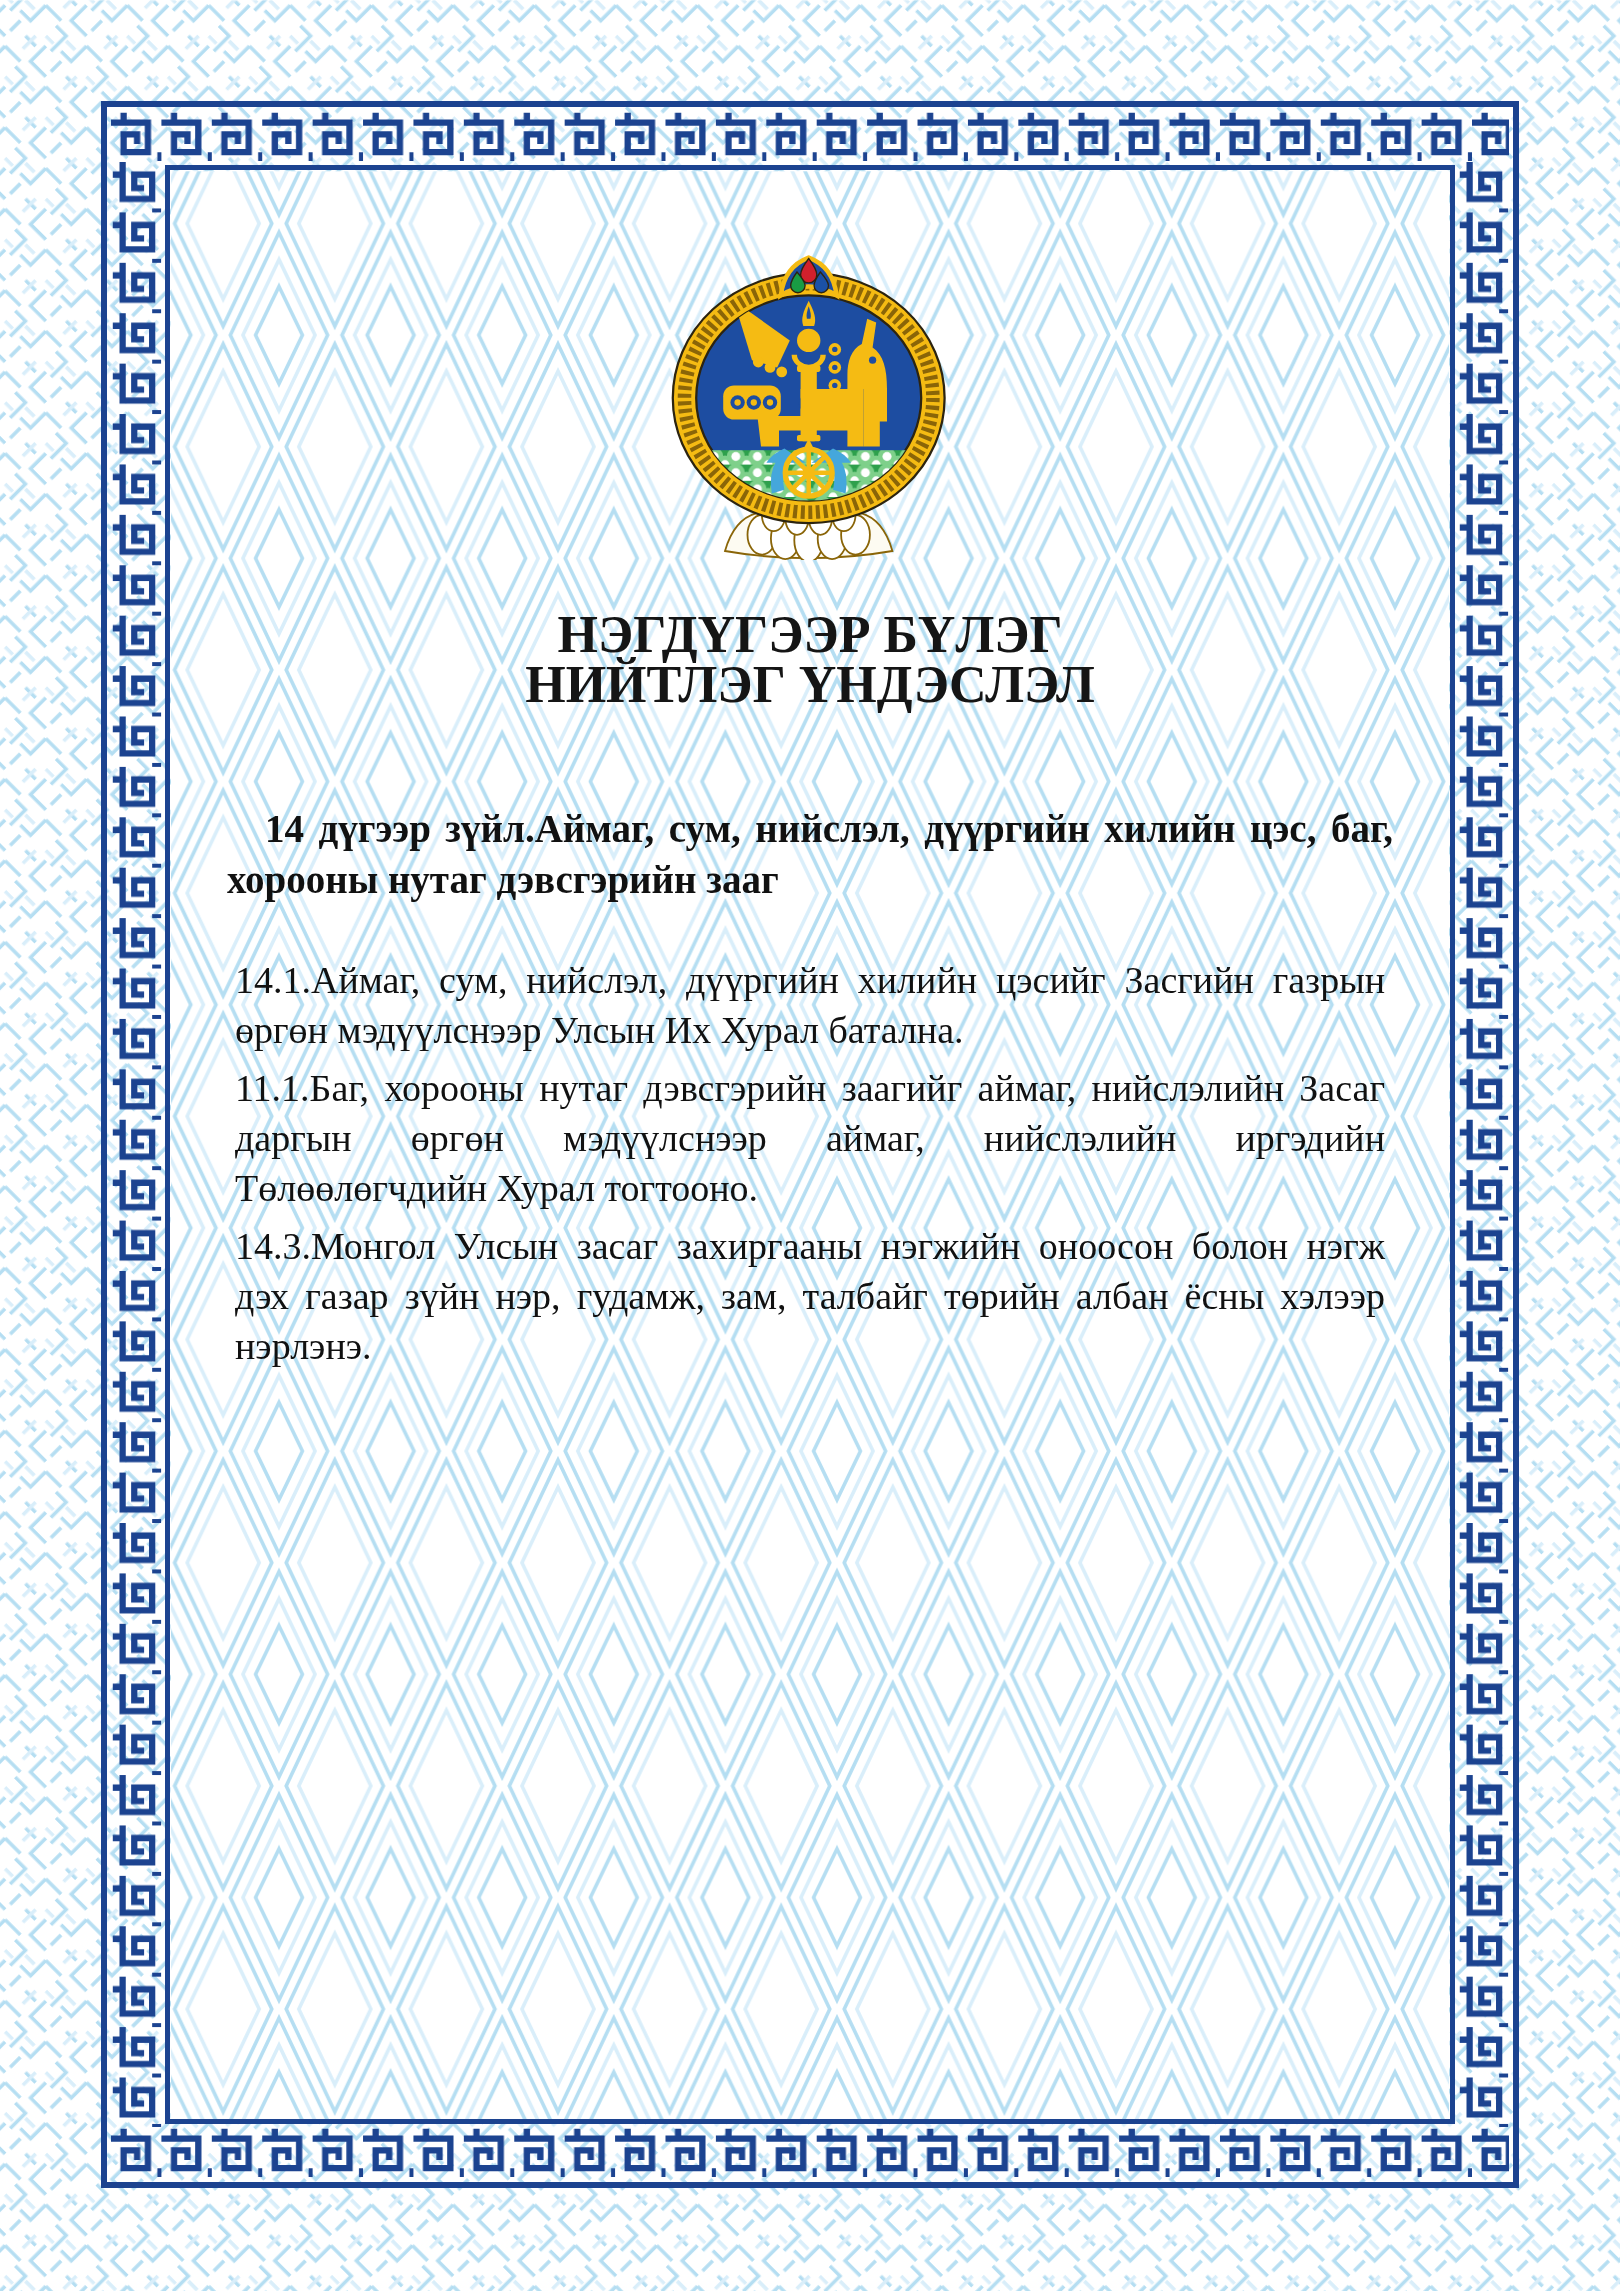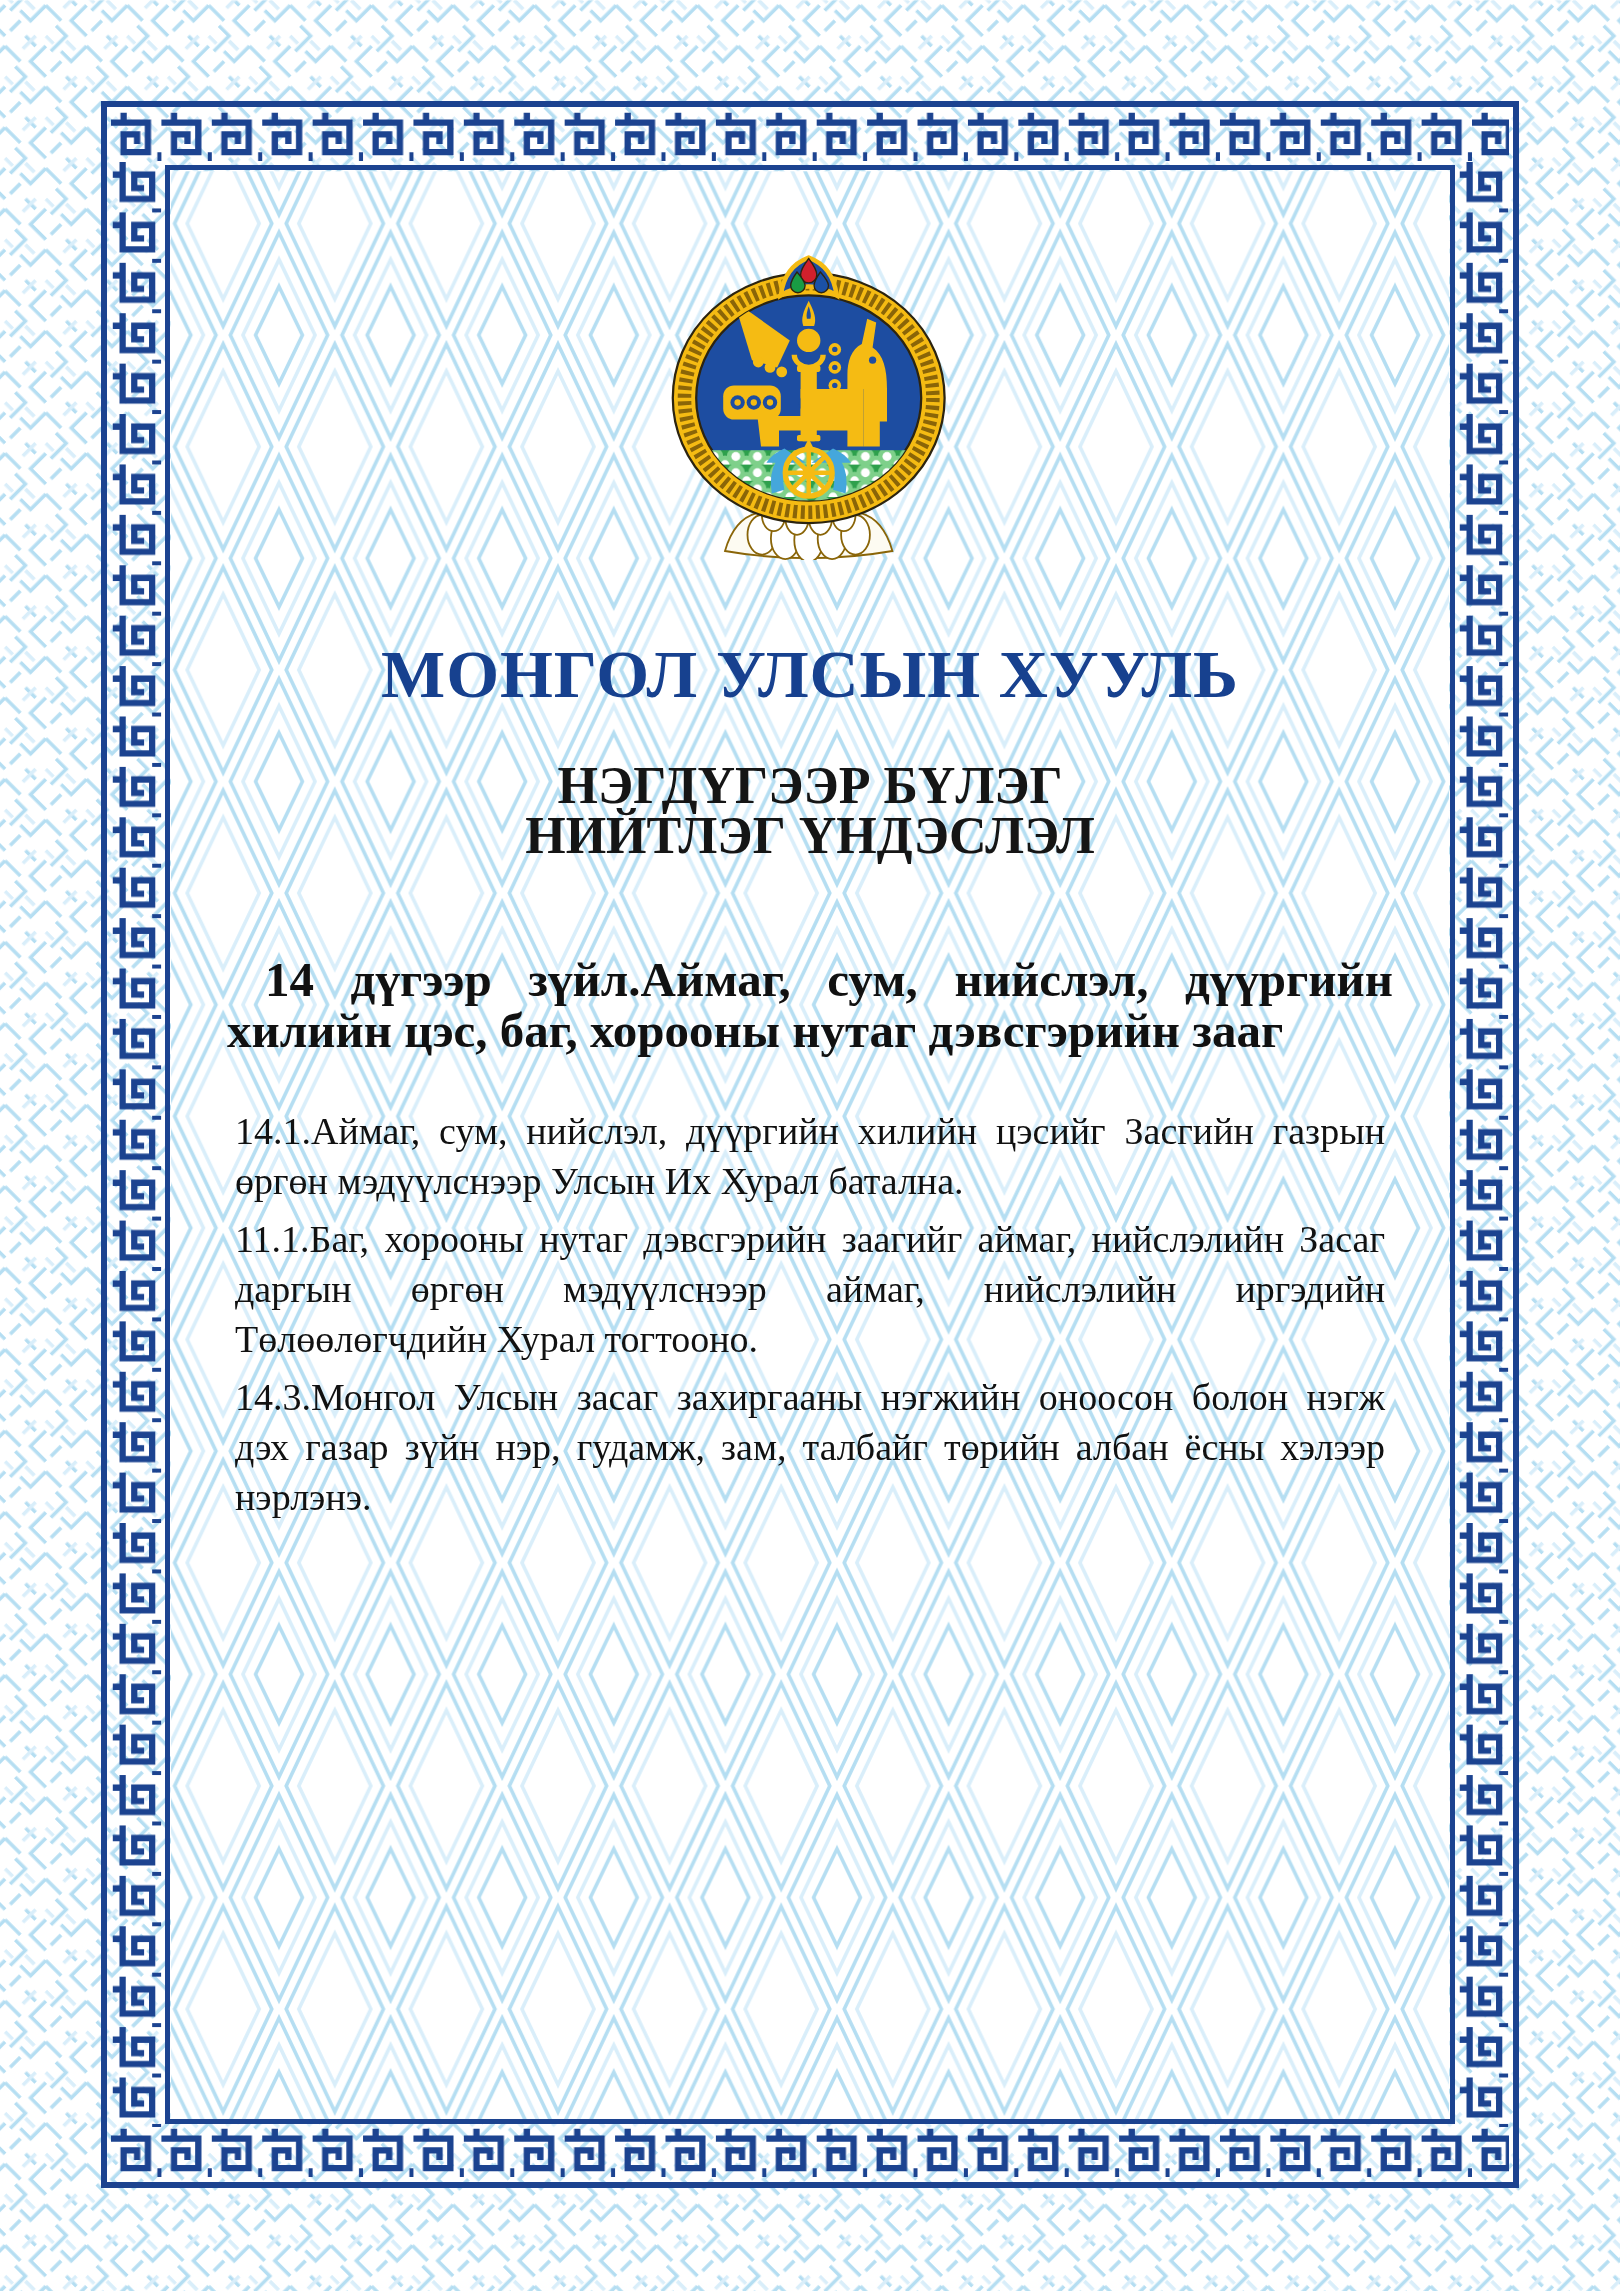--- a/index.html
+++ b/index.html
@@ -44,21 +44,21 @@
   .doc-subtitle .sub-edition{font-size:37px;}
   .chapter-block{
     margin:10.8px 0 0;
     font-size:52px;line-height:50px;font-weight:bold;color:#151515;
   }
   .law-text{
     margin:93px 0 0;padding:0 56px;text-align:justify;
     font-size:38px;line-height:50px;color:#111;
   }
   .article-heading{
-    margin:0;font-weight:bold;text-indent:38px;line-height:51px;font-size:49px;
+    margin:0;font-weight:bold;text-indent:38px;line-height:51px;font-size:39px;
   }
   .clauses{margin-top:50px;}
   .clauses p{margin:8px;}
 </style>
 </head>
 <body>
 
 <svg class="bg-svg" width="1620" height="2292" aria-hidden="true" viewBox="0 0 1800 2546">
   <defs>
     <pattern id="mazePat" width="64" height="64" patternUnits="userSpaceOnUse" patternTransform="rotate(45)">
@@ -210,21 +210,20 @@
 
       <g>
         <path d="M122,46 Q126,14 153,4 Q180,14 184,46 Q168,36 153,36 Q138,36 122,46 Z" fill="#1d4da1" stroke="#f5bb13" stroke-width="5"></path>
         <path d="M153,5 C147,13 144,18 144,23 a9,9 0 0 0 18,0 C162,18 159,13 153,5 Z" fill="#d2202c" stroke="#2c2410" stroke-width="1.5"></path>
         <path d="M140,20 C135,27 133,31 133,35 a8,8 0 0 0 16,0 C149,31 146,27 140,20 Z" fill="#199b44" stroke="#2c2410" stroke-width="1.5"></path>
         <path d="M166,20 C161,27 159,31 159,35 a8,8 0 0 0 16,0 C175,31 172,27 166,20 Z" fill="#1b51a6" stroke="#2c2410" stroke-width="1.5"></path>
       </g>
     </svg>
   </div>
 
-  <h1 class="doc-title">МОНГОЛ УЛСЫН ХУУЛЬ</h1>
 
   <div class="doc-subtitle">
   </div>
 
   <div class="chapter-block">
     <div>НЭГДҮГЭЭР БҮЛЭГ</div>
     <div>НИЙТЛЭГ ҮНДЭСЛЭЛ</div>
   </div>
 
   <div class="law-text">

